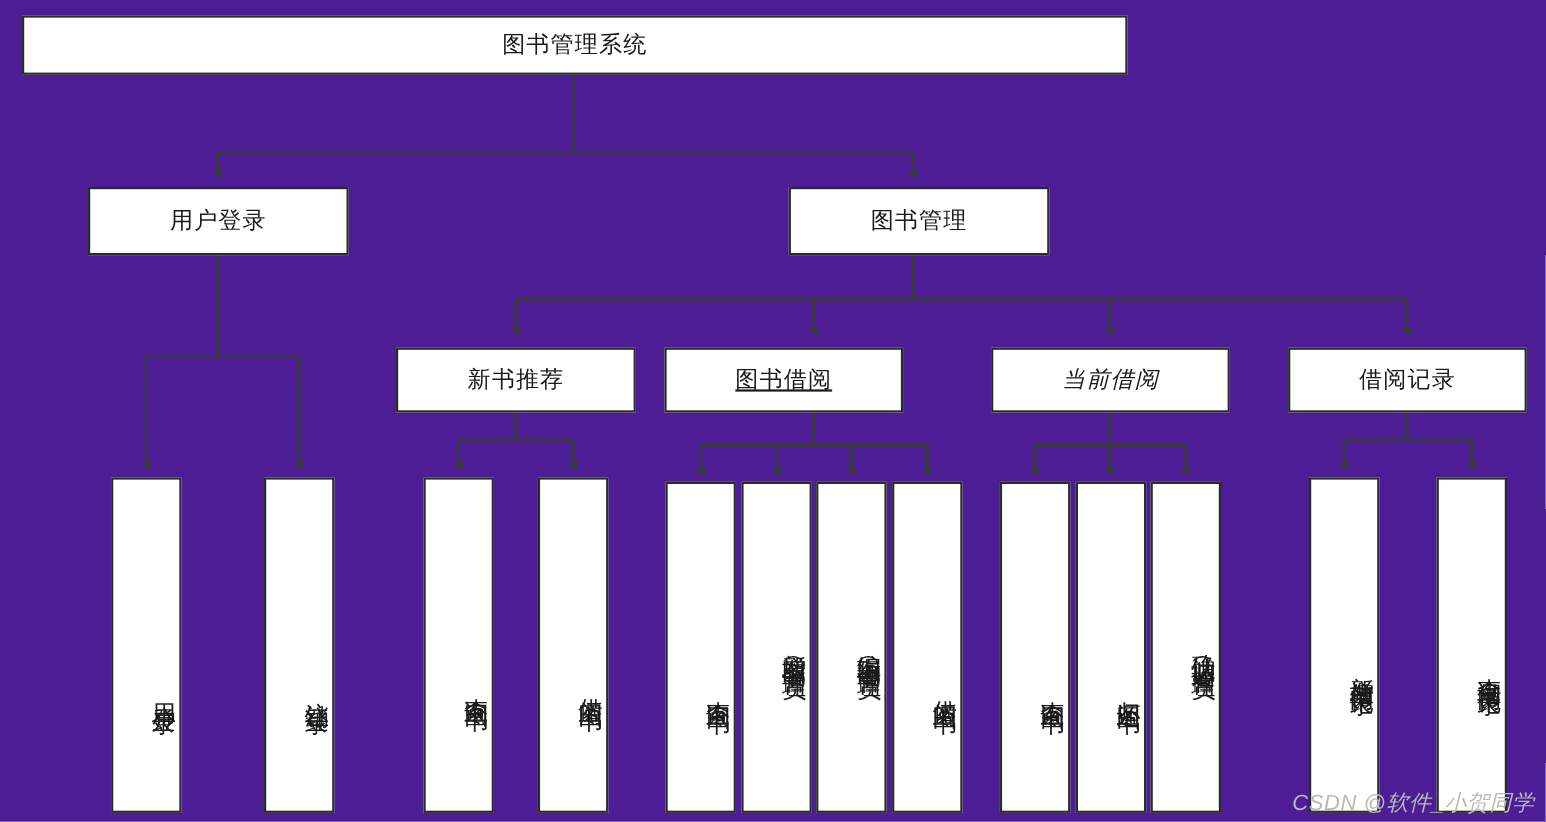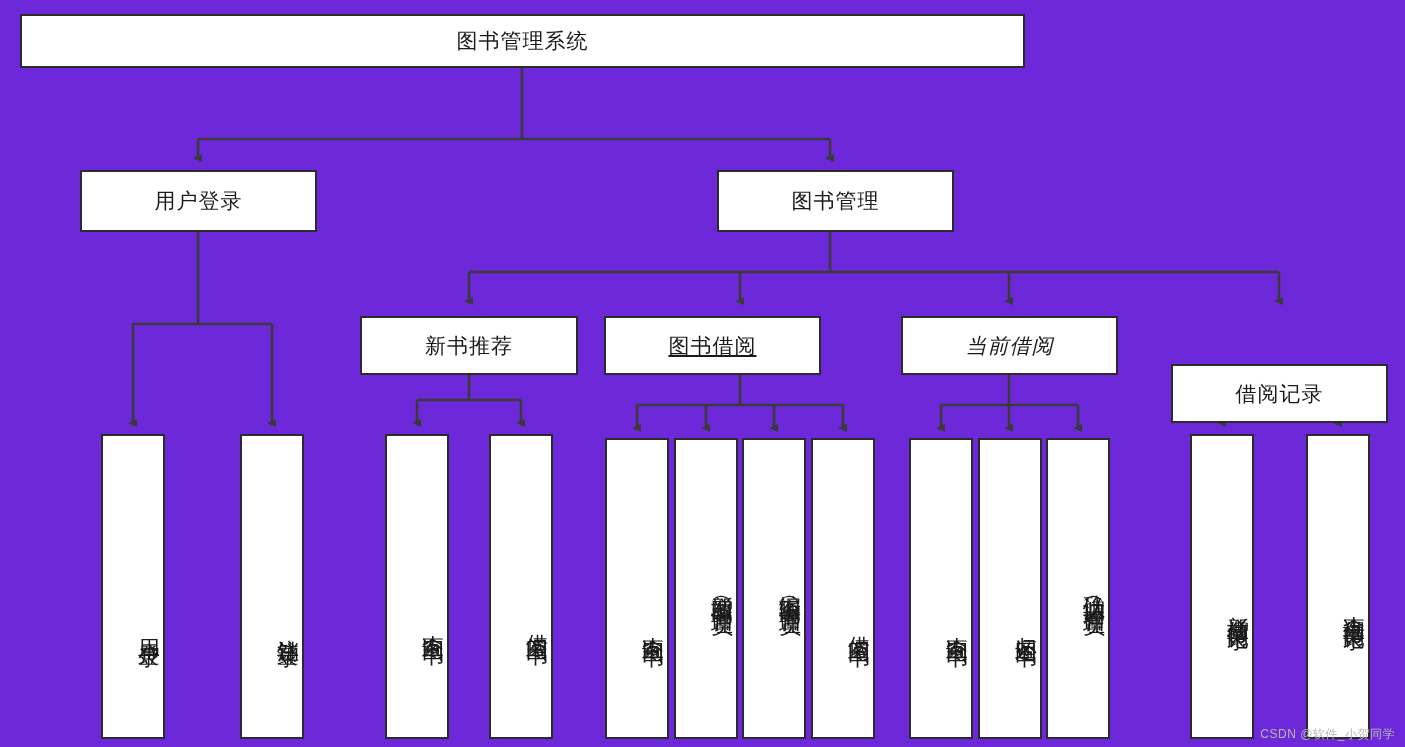--- a/index.html
+++ b/index.html
@@ -10,21 +10,21 @@
   body {
     width: 1405px;
     height: 747px;
     font-family: "Liberation Sans", "DejaVu Sans", sans-serif;
     overflow: hidden;
   }
   #diagram-root {
     position: relative;
     width: 1405px;
     height: 747px;
-    background: #6d28d9;
+    background: #4c1d95;
   }
   svg.wires {
     position: absolute;
     left: 0;
     top: 0;
     width: 1405px;
     height: 747px;
     pointer-events: none;
   }
   .node {
@@ -57,25 +57,26 @@
   .node.vertical > .vlabel {
     writing-mode: vertical-rl;
     text-orientation: upright;
     display: block;
     max-height: 100%;
   }
   .watermark {
     position: absolute;
     right: 10px;
     bottom: 4px;
-    font-size: 12px;
+    font-size: 20px;
     color: #b9b9b9;
     letter-spacing: 0.5px;
     white-space: nowrap;
     font-family: "Liberation Sans", "DejaVu Sans", sans-serif;
+    font-style: italic;
   }
 </style>
 </head>
 <body>
 
 <div id="diagram-root">
 
   <svg class="wires" viewBox="0 0 1405 747" xmlns="http://www.w3.org/2000/svg">
     <defs>
       <marker id="arrow" markerWidth="10" markerHeight="10" refX="5" refY="5" orient="auto" markerUnits="userSpaceOnUse">
@@ -142,21 +143,21 @@
 
   <div class="node horizontal" style="left:360px; top:316px; width:218px; height:59px;align-items:center;">
     <span>新书推荐</span>
   </div>
   <div class="node horizontal" style="left:604px; top:316px; width:217px; height:59px;text-decoration:underline;">
     <span>图书借阅</span>
   </div>
   <div class="node horizontal" style="left:901px; top:316px; width:217px; height:59px;font-style:italic;">
     <span>当前借阅</span>
   </div>
-  <div class="node horizontal" style="left:1171px; top:316px; width:217px; height:59px;margin-top:48px;">
+  <div class="node horizontal" style="left:1171px; top:316px; width:217px; height:59px;">
     <span>借阅记录</span>
   </div>
 
   <div class="node vertical" style="left:101px; top:434px; width:64px; height:305px;">
     <span class="vlabel" style="margin-top:80px;">用户登录</span>
   </div>
   <div class="node vertical" style="left:240px; top:434px; width:64px; height:305px;">
     <span class="vlabel" style="margin-top:80px;">注销登录</span>
   </div>
 

